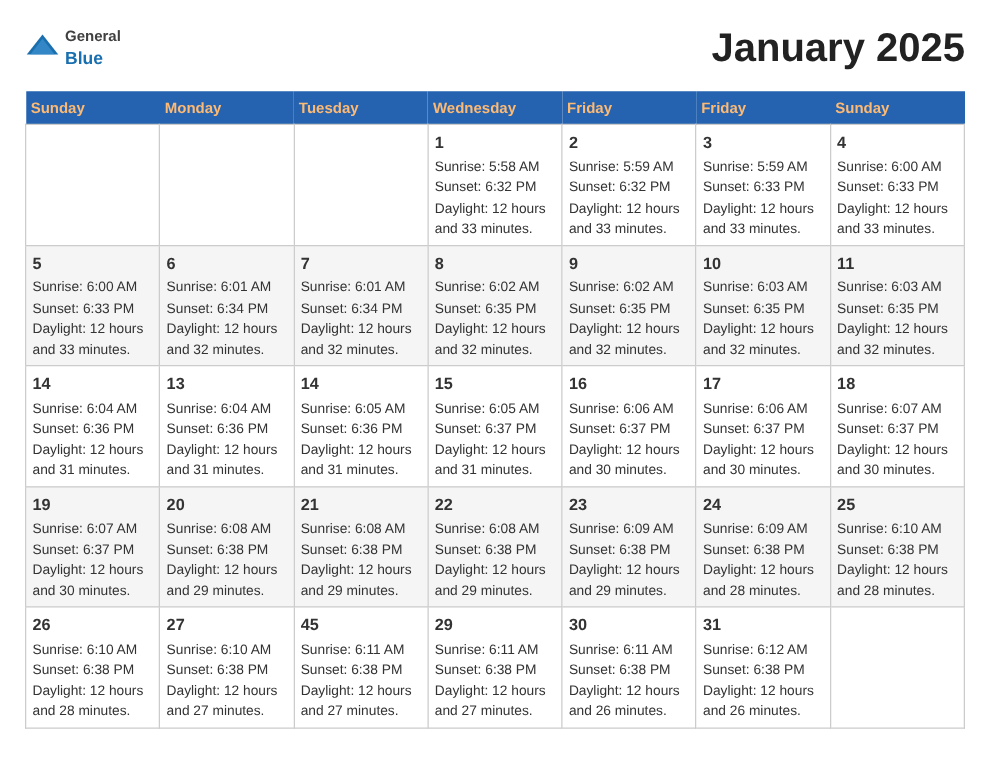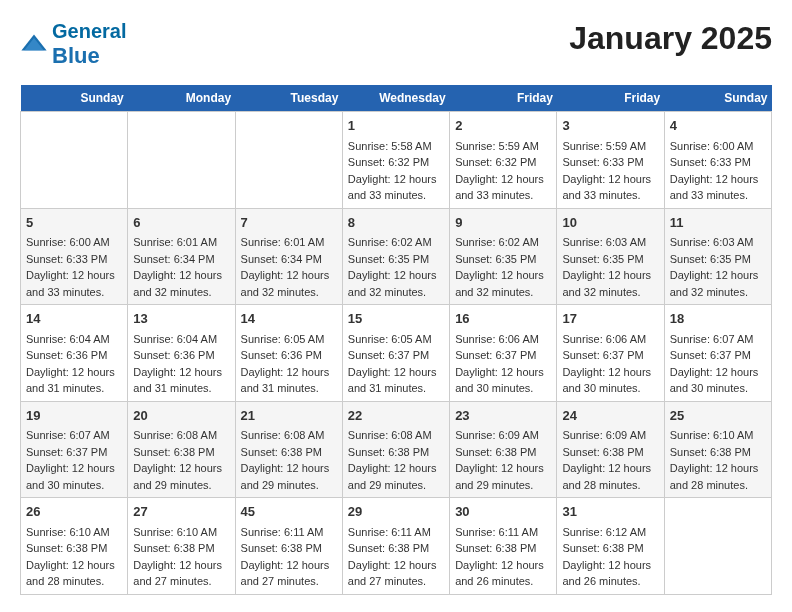--- a/index.html
+++ b/index.html
@@ -37,23 +37,23 @@
       font-size: 16px;
       color: #555;
     }
     table {
       width: 100%;
       border-collapse: collapse;
       font-size: 11px;
     }
     th {
       background-color: #2563b0;
-      color: #ffffff;
+      color: #fdba74;
       padding: 6px 4px;
-      text-align: right;
+      text-align: left;
       font-size: 12px;
       font-weight: bold;
     }
     td {
       border: 1px solid #ccc;
       vertical-align: top;
       padding: 4px 5px;
       width: calc(100% / 7);
       min-height: 70px;
       color: #333;
@@ -79,22 +79,22 @@
 </head>
 <body>
 
 <div class="header">
   <div class="logo">
     <svg class="logo-icon" viewBox="0 0 40 40" xmlns="http://www.w3.org/2000/svg">
       <polygon points="20,5 38,28 2,28" fill="#1a6faf"></polygon>
       <polygon points="20,10 34,28 6,28" fill="#4da0e0" opacity="0.5"></polygon>
     </svg>
     <div>
-      <span style="font-size:20px;font-weight:bold;color:#0369a1;">General</span><br>
-      <span style="font-size:22px;font-weight:bold;color:#1a6faf;">Blue</span>
+      <span style="font-size:12px;font-weight:bold;color:#404040;">General</span><br>
+      <span style="font-size:14px;font-weight:bold;color:#1a6faf;">Blue</span>
     </div>
   </div>
   <div class="title-block">
     <div class="month-title">January 2025</div>
   </div>
 </div>
 
 <table>
   <thead>
     <tr>

